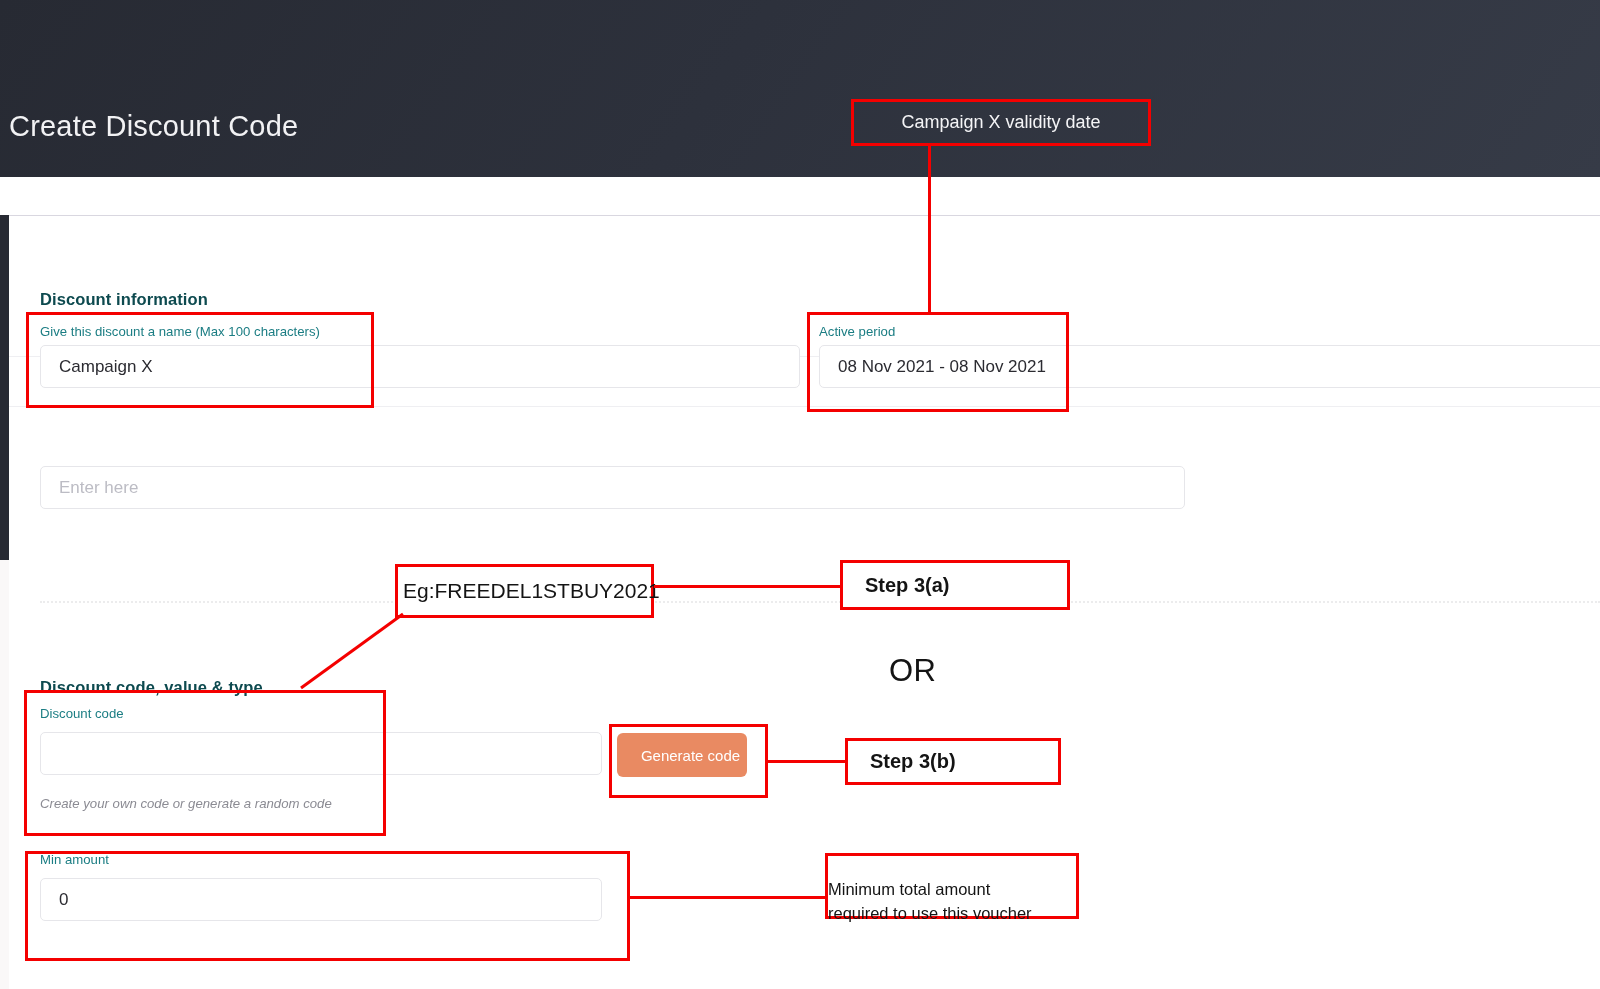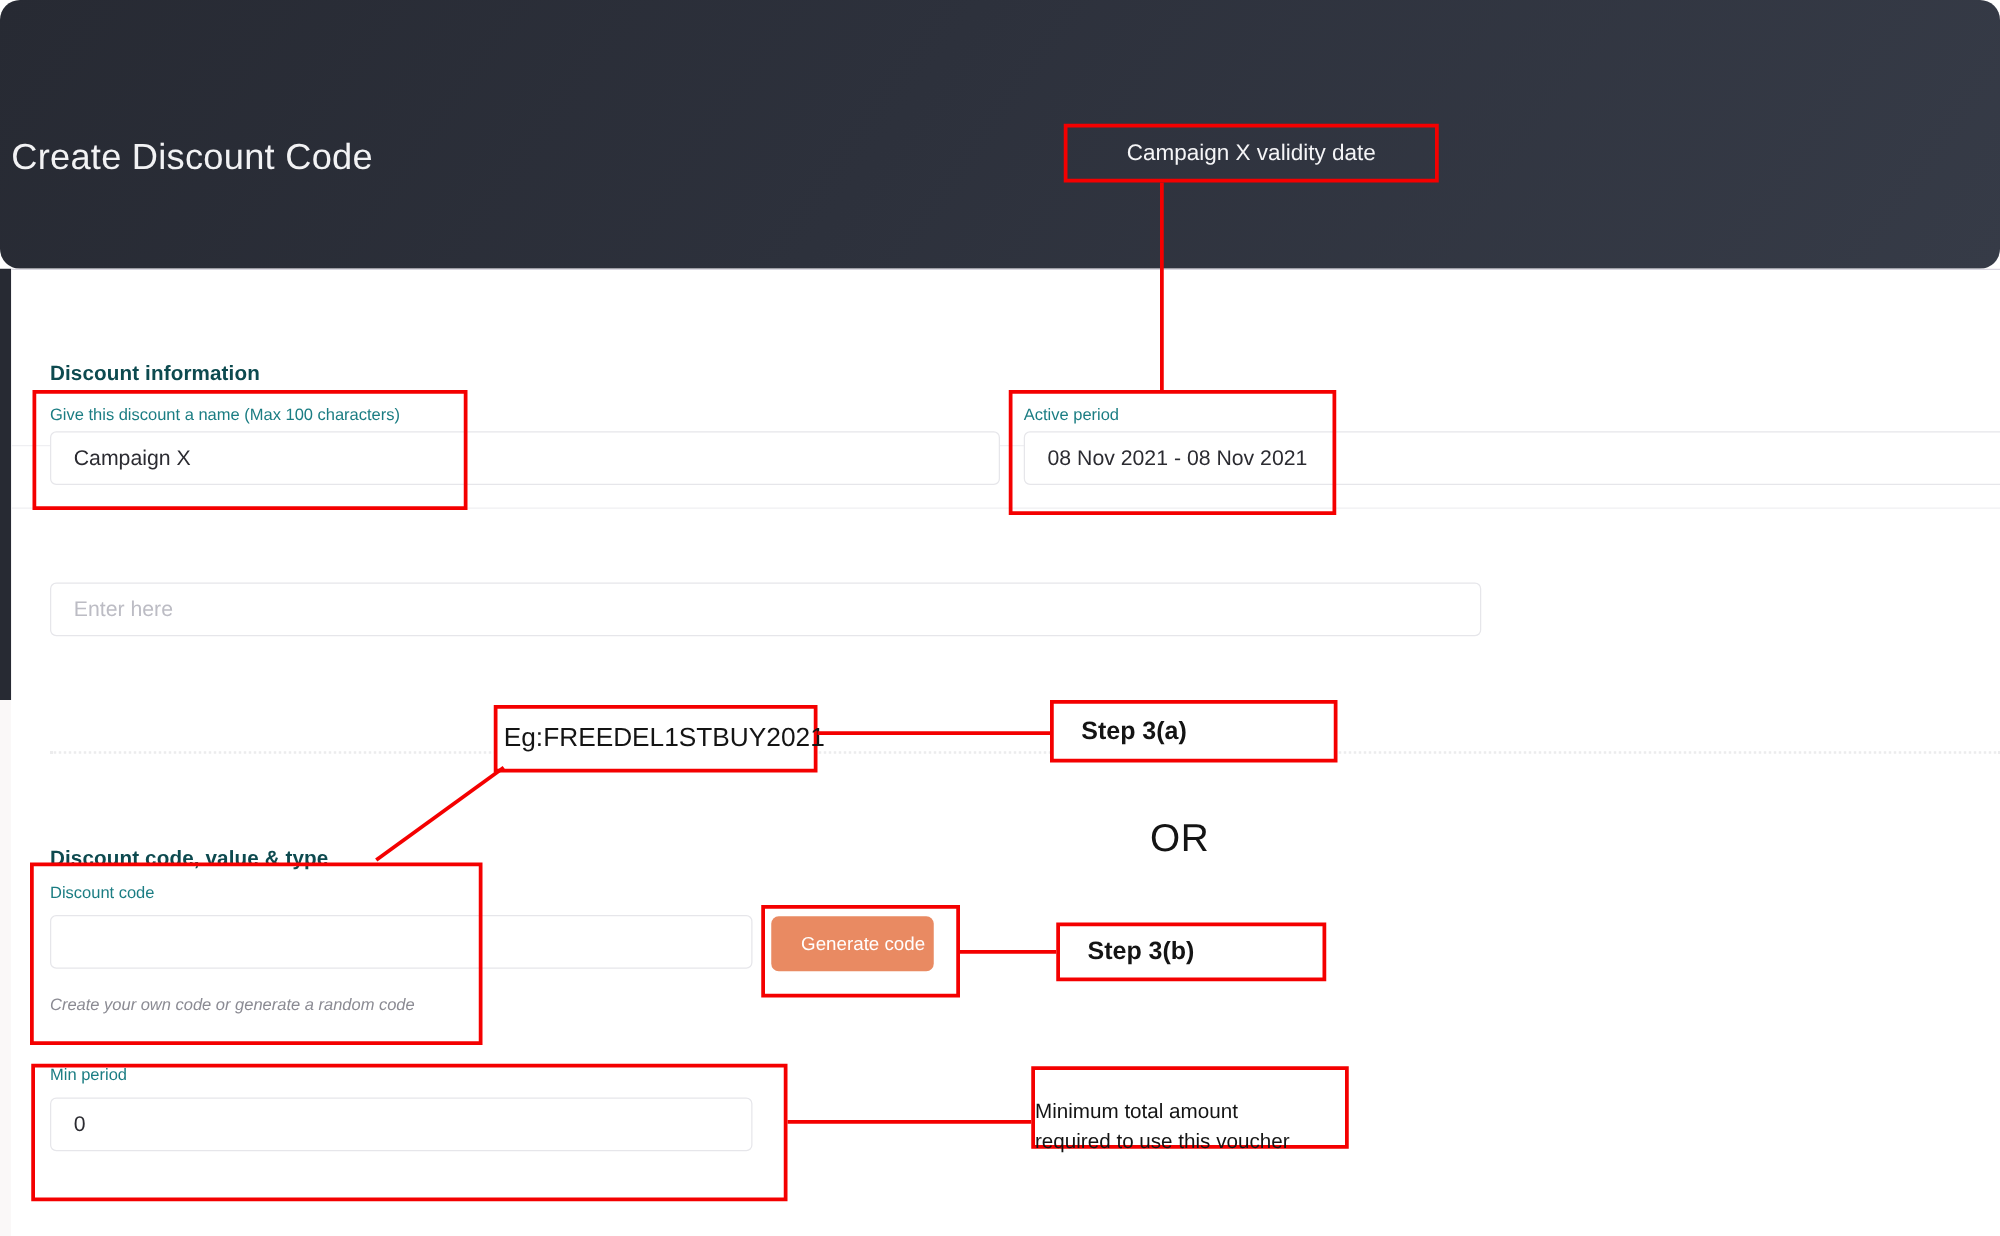--- a/index.html
+++ b/index.html
@@ -15,23 +15,22 @@
     position: relative;
     width: 1600px;
     height: 989px;
     background: #ffffff;
   }
 
   
   .app-header {
     position: absolute;
     left: 0; top: 0;
-    width: 1600px; height: 215px;
+    width: 1600px; height: 177px;
     background: linear-gradient(125deg, #272a33 0%, #2d313c 45%, #363b47 100%);
-    border-radius: 16px;
   }
   .app-title {
     position: absolute;
     left: 9px; top: 110px;
     font-size: 29px;
     letter-spacing: .2px;
     color: #f2f2f4;
     font-weight: 400;
     white-space: nowrap;
   }
@@ -127,21 +126,21 @@
     padding: 0;
     display: flex;
     align-items: center;
     justify-content: center;
     white-space: nowrap;
     cursor: pointer;
   }
 
   .or-text {
     position: absolute;
-    left: 920px; top: 653px;
+    left: 889px; top: 653px;
     font-size: 31px;
     color: #141414;
     font-weight: 400;
     letter-spacing: .5px;
   }
 
   
   .anno-box {
     position: absolute;
     border: 3px solid #f40000;
@@ -201,21 +200,21 @@
     <div class="dotted-divider"></div>
 
     <div class="section-title" id="sec-code">Discount code, value &amp; type</div>
 
     <div class="field-label" style="left:31px; top:490px;">Discount code</div>
     <div class="text-input" style="left:31px; top:516px; width:562px; height:43px;"></div>
     <div class="field-hint" style="left:31px; top:580px;">Create your own code or generate a random code</div>
 
     <button class="btn-generate" style="left:608px; top:517px; width:130px; height:44px;padding-left:17px;">Generate code</button>
 
-    <div class="field-label" style="left:31px; top:636px;">Min period</div>
+    <div class="field-label" style="left:31px; top:636px;">Min amount</div>
     <div class="text-input" style="left:31px; top:662px; width:562px; height:43px;">0</div>
   </div>
 
   <div class="or-text">OR</div>
 
   <div class="anno-label on-dark" style="left:851px; top:99px; width:300px; height:47px; justify-content:center; font-size:18px;">Campaign X validity date</div>
 
   <div class="anno-line" style="left:928px; top:146px; width:3px; height:166px;"></div>
 
   <div class="anno-box" style="left:26px; top:312px; width:348px; height:96px;"></div>

